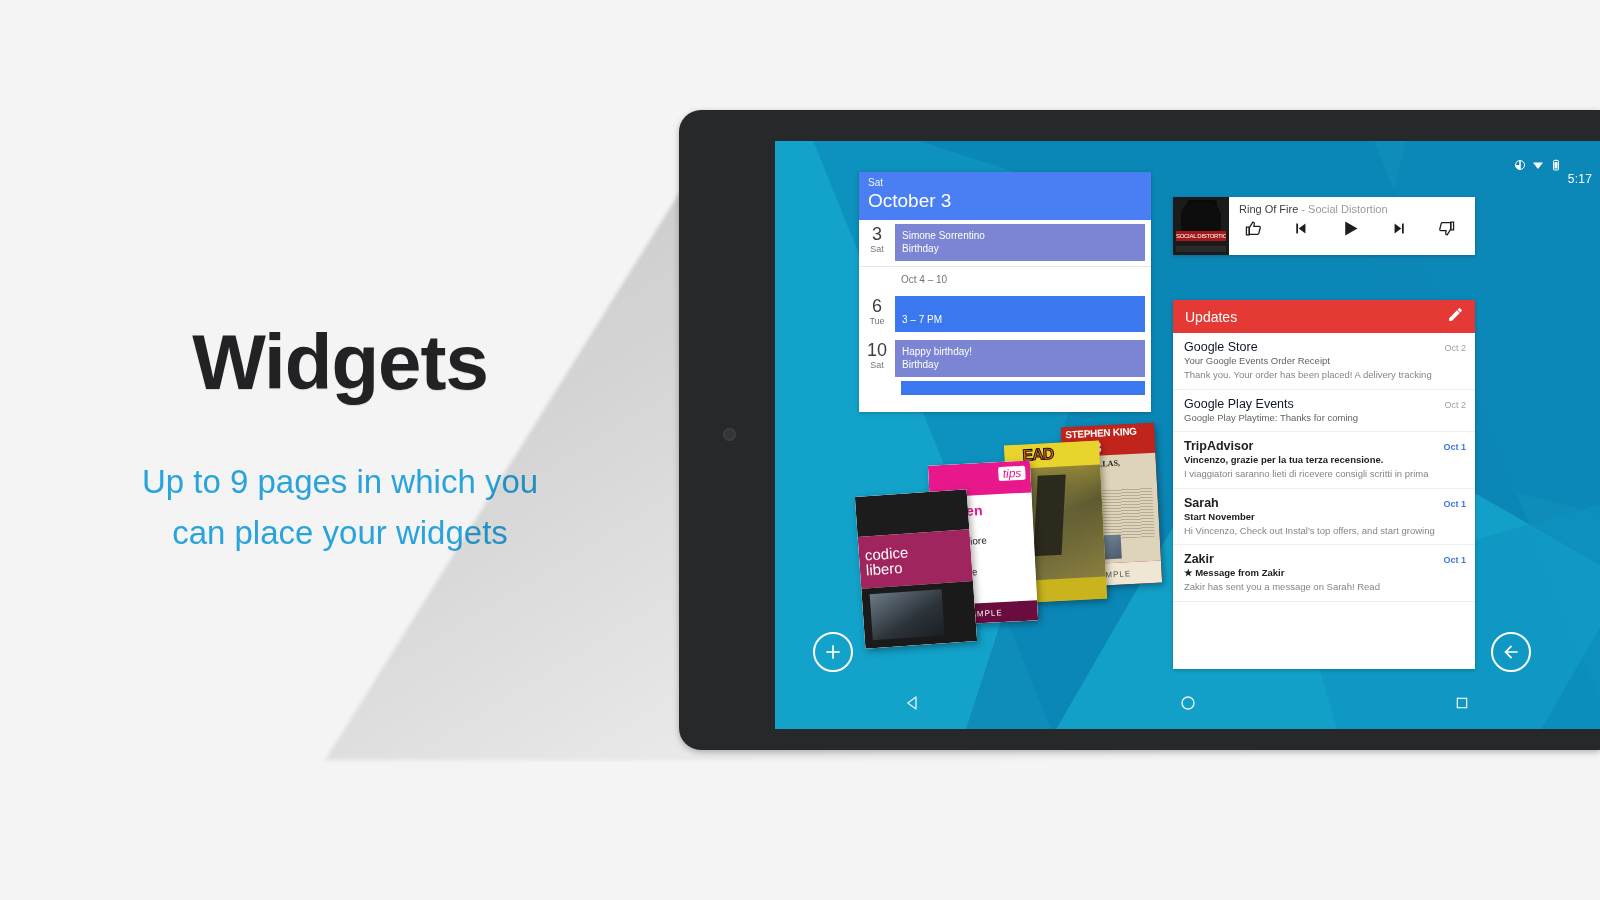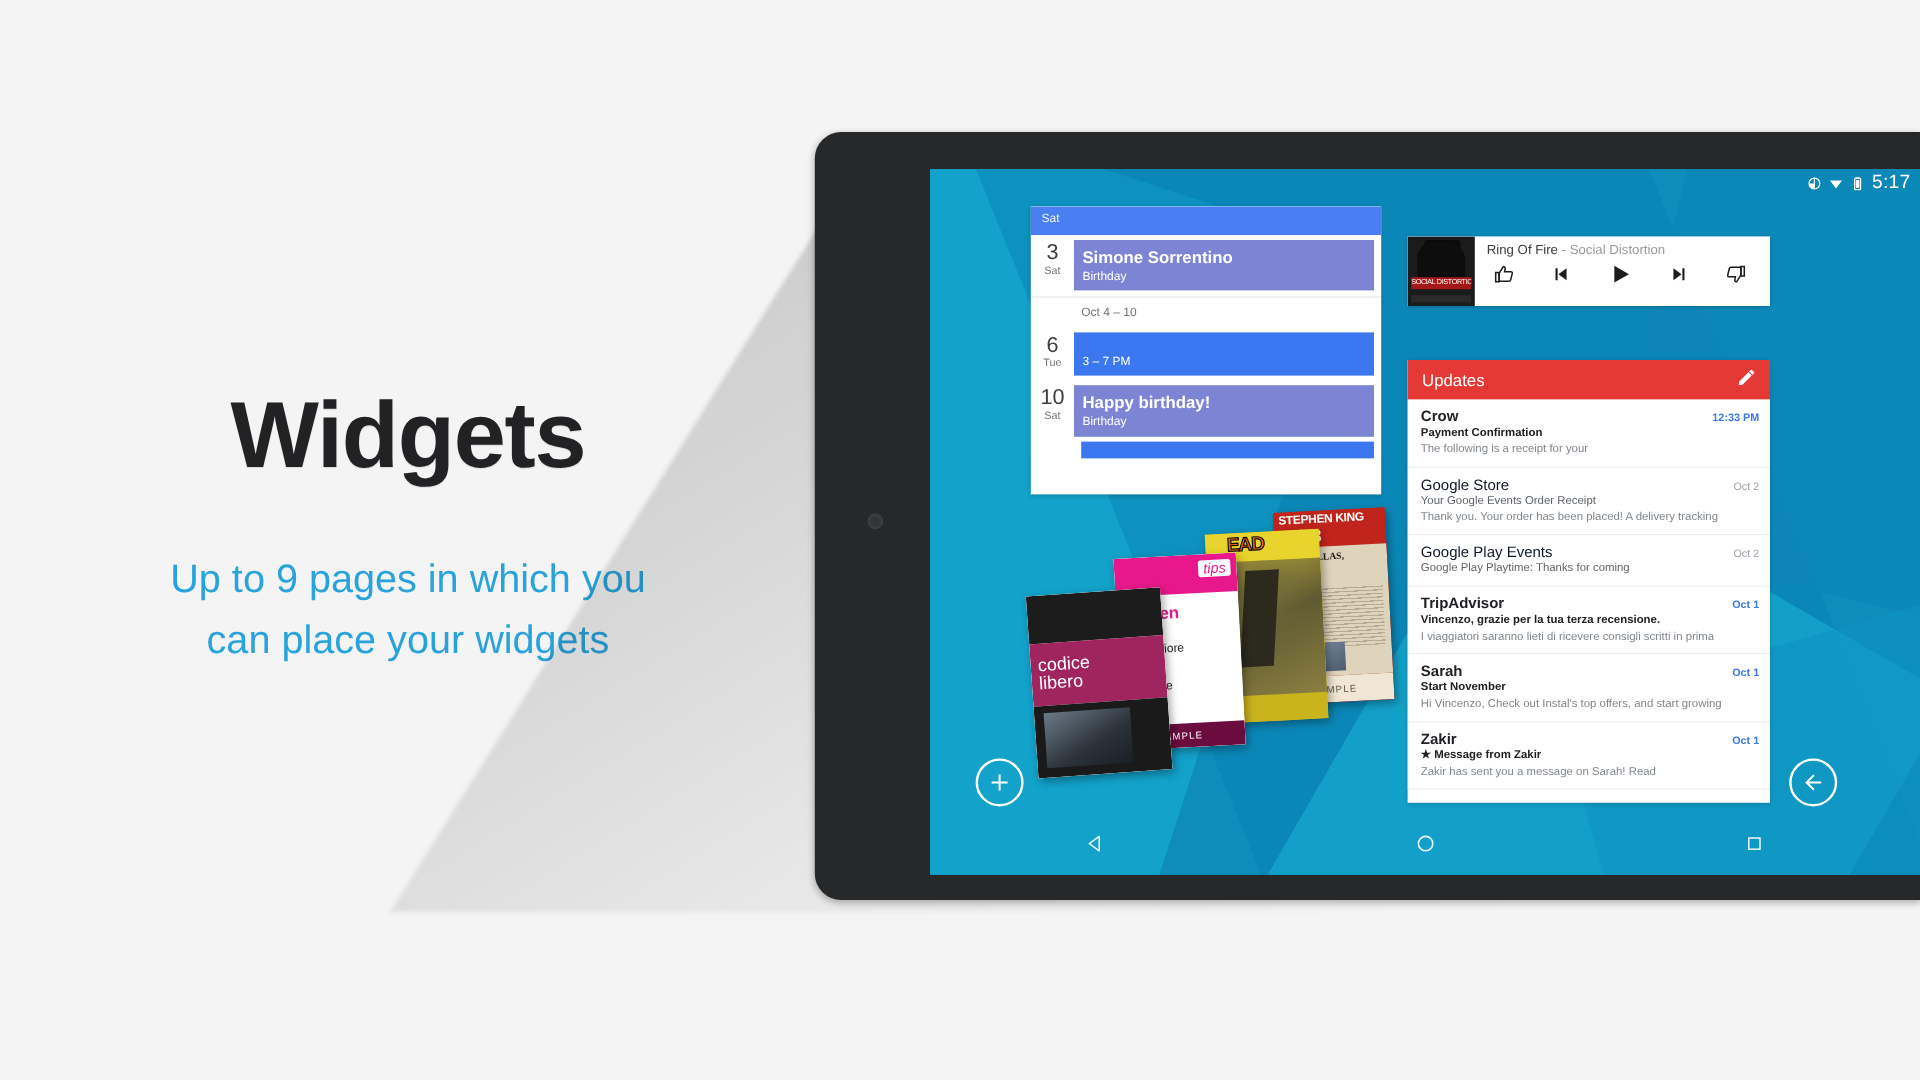--- a/index.html
+++ b/index.html
@@ -86,37 +86,37 @@
   .wp-f { position:absolute; left:560px; top:380px; width:460px; height:340px;
           background:#0e93c0; transform:rotate(-16deg); opacity:.6; }
 
   
   .statusbar {
     position:absolute; right:8px; top:3px;
     display:flex; align-items:center; gap:6px;
     color:#ffffff; font-size:11px; z-index:9;
   }
   .sb-icon { width:12px; height:12px; display:inline-block; }
-  .sb-time { font-size:16px; letter-spacing:.2px; }
+  .sb-time { font-size:12px; letter-spacing:.2px;margin-top:28px; }
 
   
   .widget { position:absolute; background:#fff; box-shadow:0 1px 4px rgba(0,0,0,.25); }
 
   
   .cal { left:84px; top:31px; width:292px; height:240px; overflow:hidden; }
   .cal-head { background:#4a7ef3; color:#fff; padding:5px 9px 7px; }
   .cal-head .dow { font-size:10px; opacity:.92; line-height:1.2; }
   .cal-head .date { font-size:19px; line-height:1.25; font-weight:400; }
   .cal-body { background:#fff; }
   .cal-row { display:flex; align-items:flex-start; padding:4px 0 4px 0; }
   .cal-daynum { width:36px; text-align:center; flex:0 0 36px; padding-top:1px; }
   .cal-daynum .n { font-size:18px; color:#3c4043; line-height:1; }
   .cal-daynum .d { font-size:9px; color:#70757a; line-height:1.4; }
   .cal-event { flex:1; margin-right:6px; padding:5px 7px; color:#fff; }
-  .cal-event .t { font-size:14px; font-weight:bold; line-height:1.35; }
+  .cal-event .t { font-size:10px; font-weight:normal; line-height:1.35; }
   .cal-event .s { font-size:10px; line-height:1.35; }
   .cal-sep { border-top:1px solid #e6e6e6; margin:1px 0 0; }
   .cal-weeklabel { font-size:10px; color:#70757a; padding:7px 0 7px 42px; }
   .cal-event.tall { min-height:36px; display:flex; align-items:flex-end; }
   .cal-partial { height:14px; margin:0 6px 0 42px; background:#3b78f0; }
 
   
   .music { left:398px; top:56px; width:302px; height:58px; display:flex; overflow:hidden; }
   .album {
     width:56px; height:58px; flex:0 0 56px;
@@ -271,20 +271,21 @@
         <rect x="9.5" y="1.5" width="5" height="2"></rect>
           <rect x="9" y="6" width="6" height="13"></rect>
       </svg>
     </span>
     <span class="sb-time">5:17</span>
   </div>
 
   <div class="widget cal">
     <div class="cal-head">
       <div class="dow">Sat</div>
+      <div class="date">October 3</div>
     </div>
     <div class="cal-body">
 
       <div class="cal-row">
         <div class="cal-daynum">
           <div class="n">3</div>
           <div class="d">Sat</div>
         </div>
         <div class="cal-event" style="background:#7b85d4">
           <div class="t">Simone Sorrentino</div>
@@ -369,28 +370,20 @@
     <div class="mail-head">
       <span class="mail-title">Updates</span>
       <span>
         <svg width="17" height="17" viewBox="0 0 24 24" fill="#fff">
           <path d="M3 17.2V21h3.8L18 9.8l-3.8-3.8zM20.7 7.1c.4-.4.4-1 0-1.4l-2.4-2.4a1 1 0 0 0-1.4 0L15 5.2 18.8 9z"></path>
         </svg>
       </span>
     </div>
     <div class="mail-list">
 
-      <div class="mail-item unread">
-        <div class="r1">
-          <span class="sender">Crow</span>
-          <span class="when">12:33 PM</span>
-        </div>
-        <div class="subject">Payment Confirmation</div>
-        <div class="snippet">The following is a receipt for your</div>
-      </div>
 
       <div class="mail-item">
         <div class="r1">
           <span class="sender">Google Store</span>
           <span class="when">Oct 2</span>
         </div>
         <div class="subject">Your Google Events Order Receipt</div>
         <div class="snippet">Thank you. Your order has been placed! A delivery tracking</div>
       </div>
 

